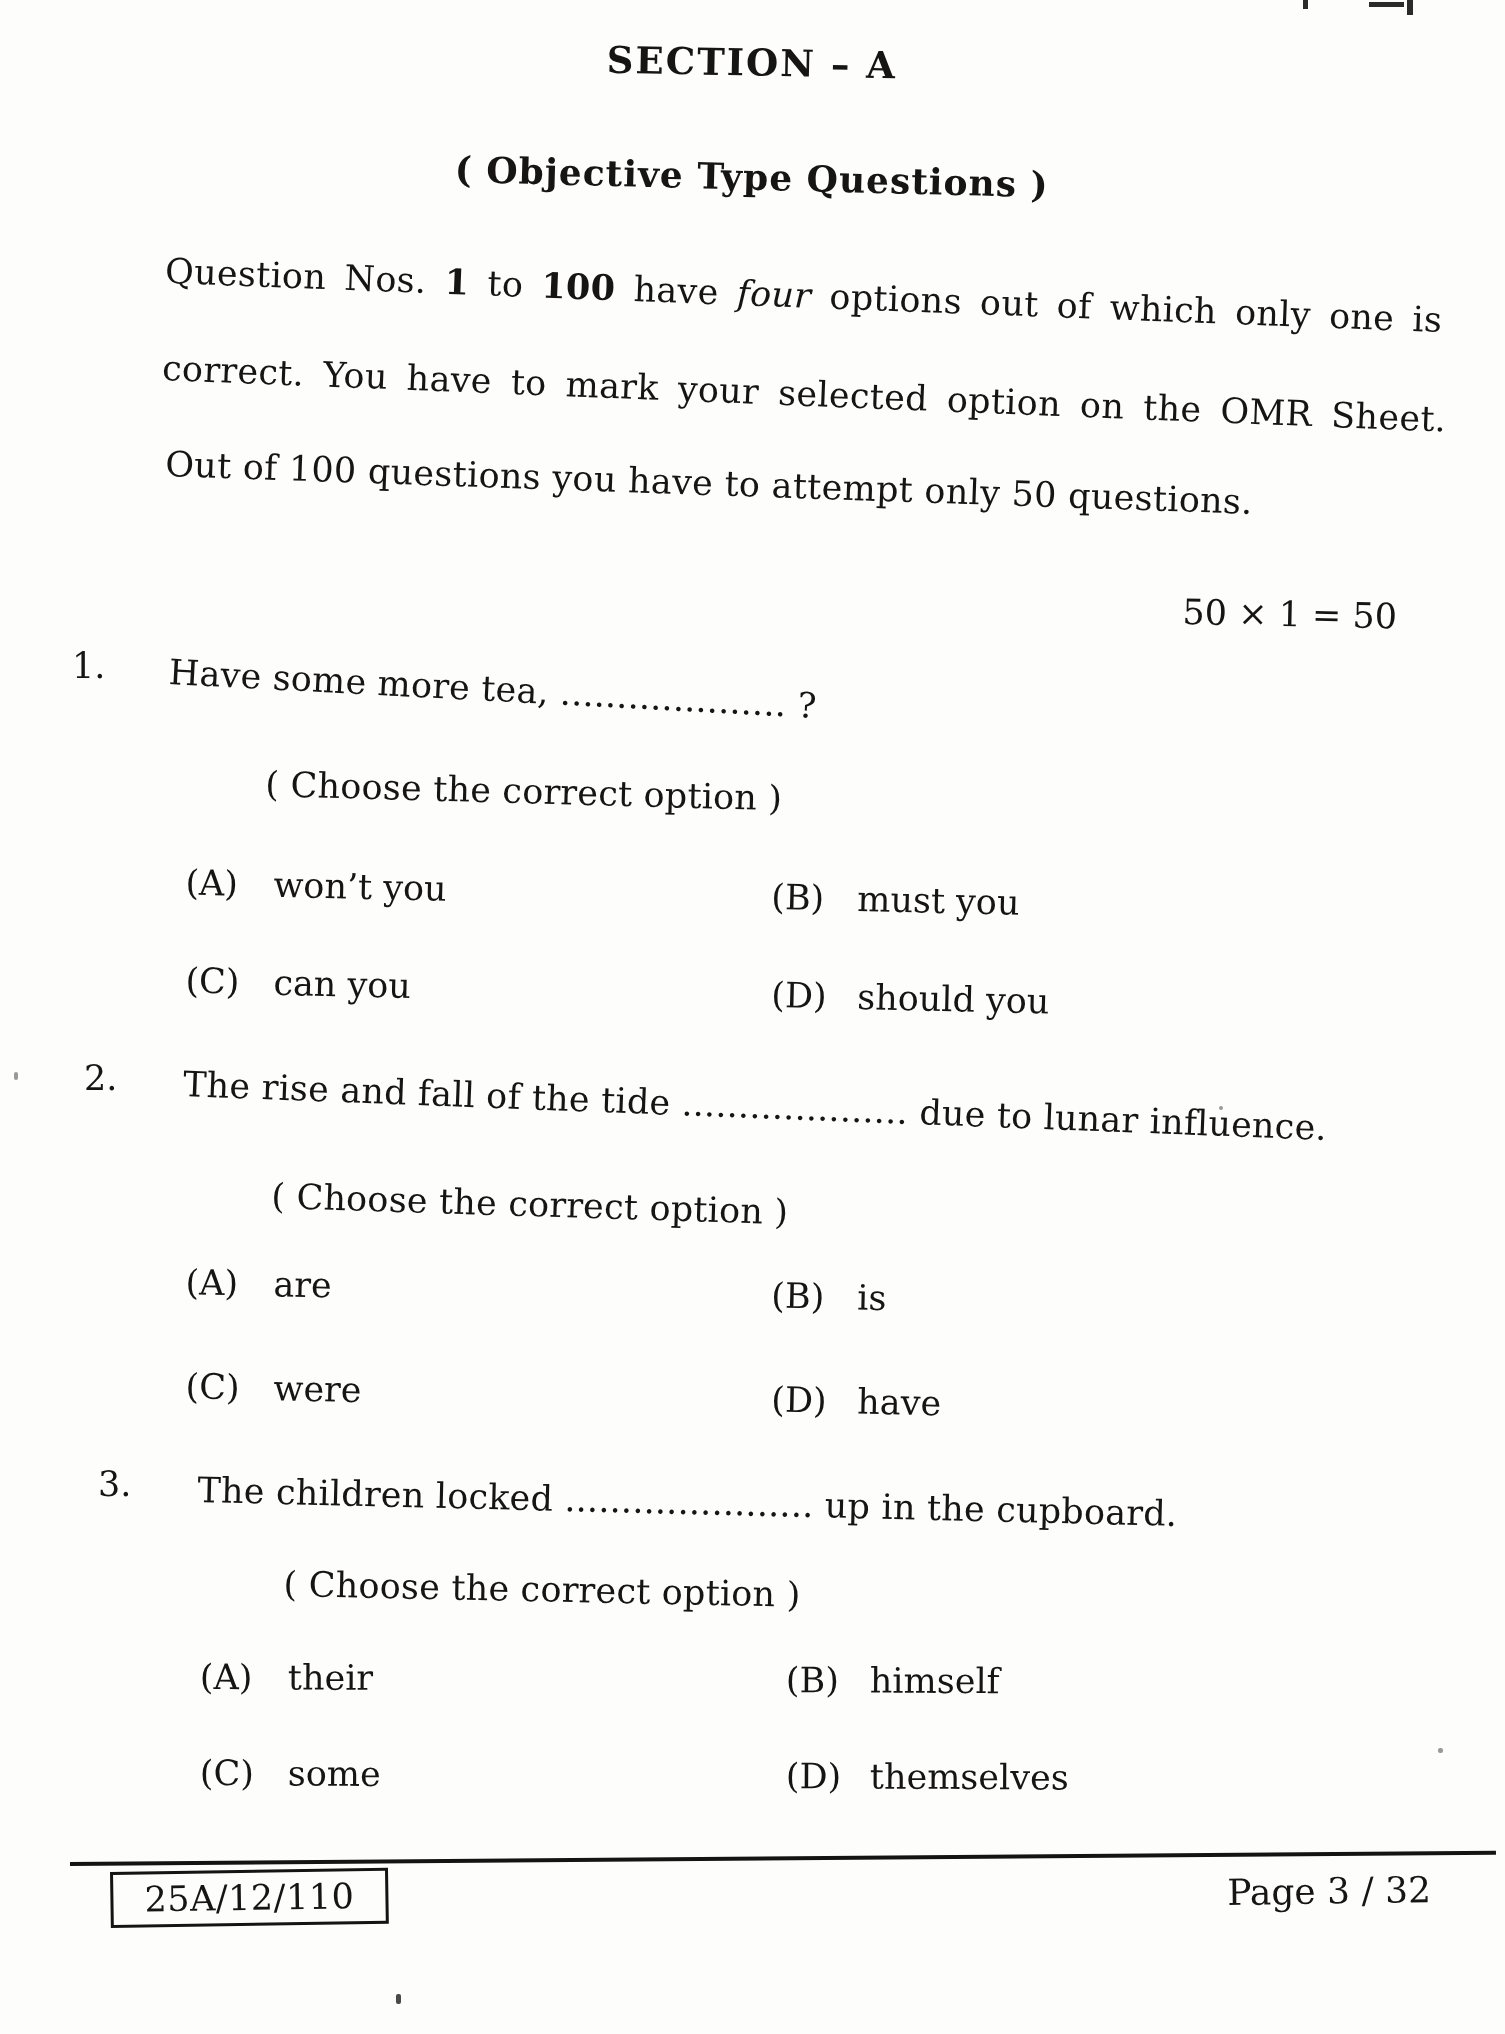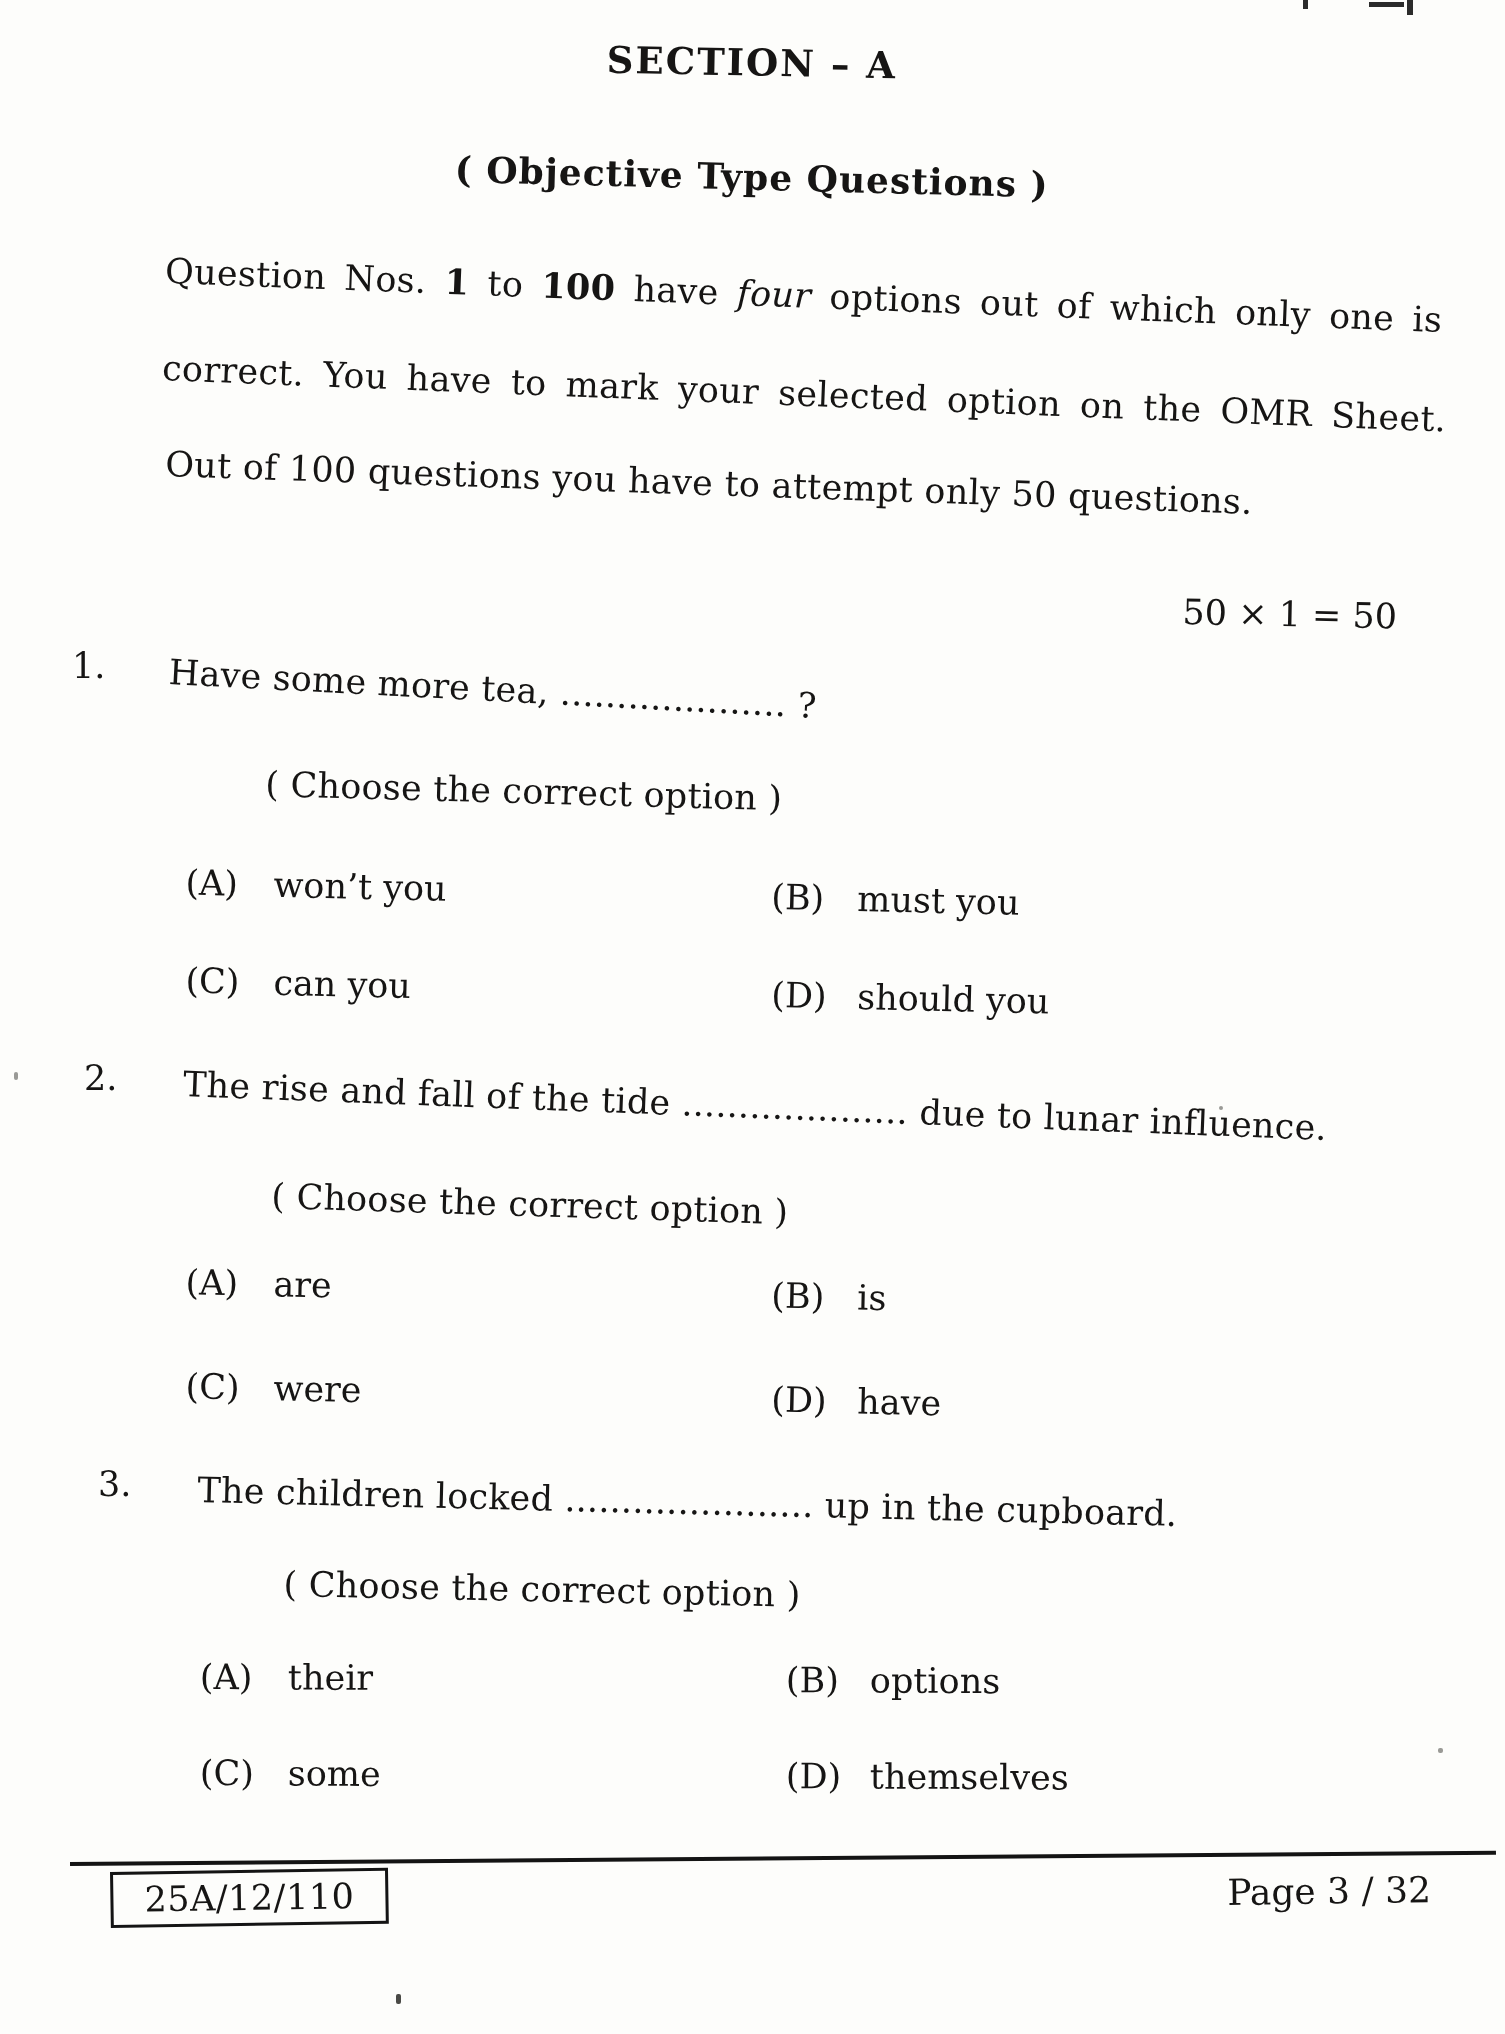--- a/index.html
+++ b/index.html
@@ -128,21 +128,21 @@
     <span class="oRt">have</span>
   </div>
 
   <div class="abs qnum q3num">3.</div>
   <div class="abs rot qtext q3text">The children locked ...................... up in the cupboard.</div>
   <div class="abs rot qhint q3hint">( Choose the correct option )</div>
   <div class="opt-row q3r1">
     <span class="oLa">(A)</span>
     <span class="oLt">their</span>
     <span class="oRa">(B)</span>
-    <span class="oRt">options</span>
+    <span class="oRt">himself</span>
   </div>
   <div class="opt-row q3r2">
     <span class="oLa">(C)</span>
     <span class="oLt">some</span>
     <span class="oRa">(D)</span>
     <span class="oRt">themselves</span>
   </div>
 
   <div class="abs rot footer-rule"></div>
   <div class="abs rot footer-box">

